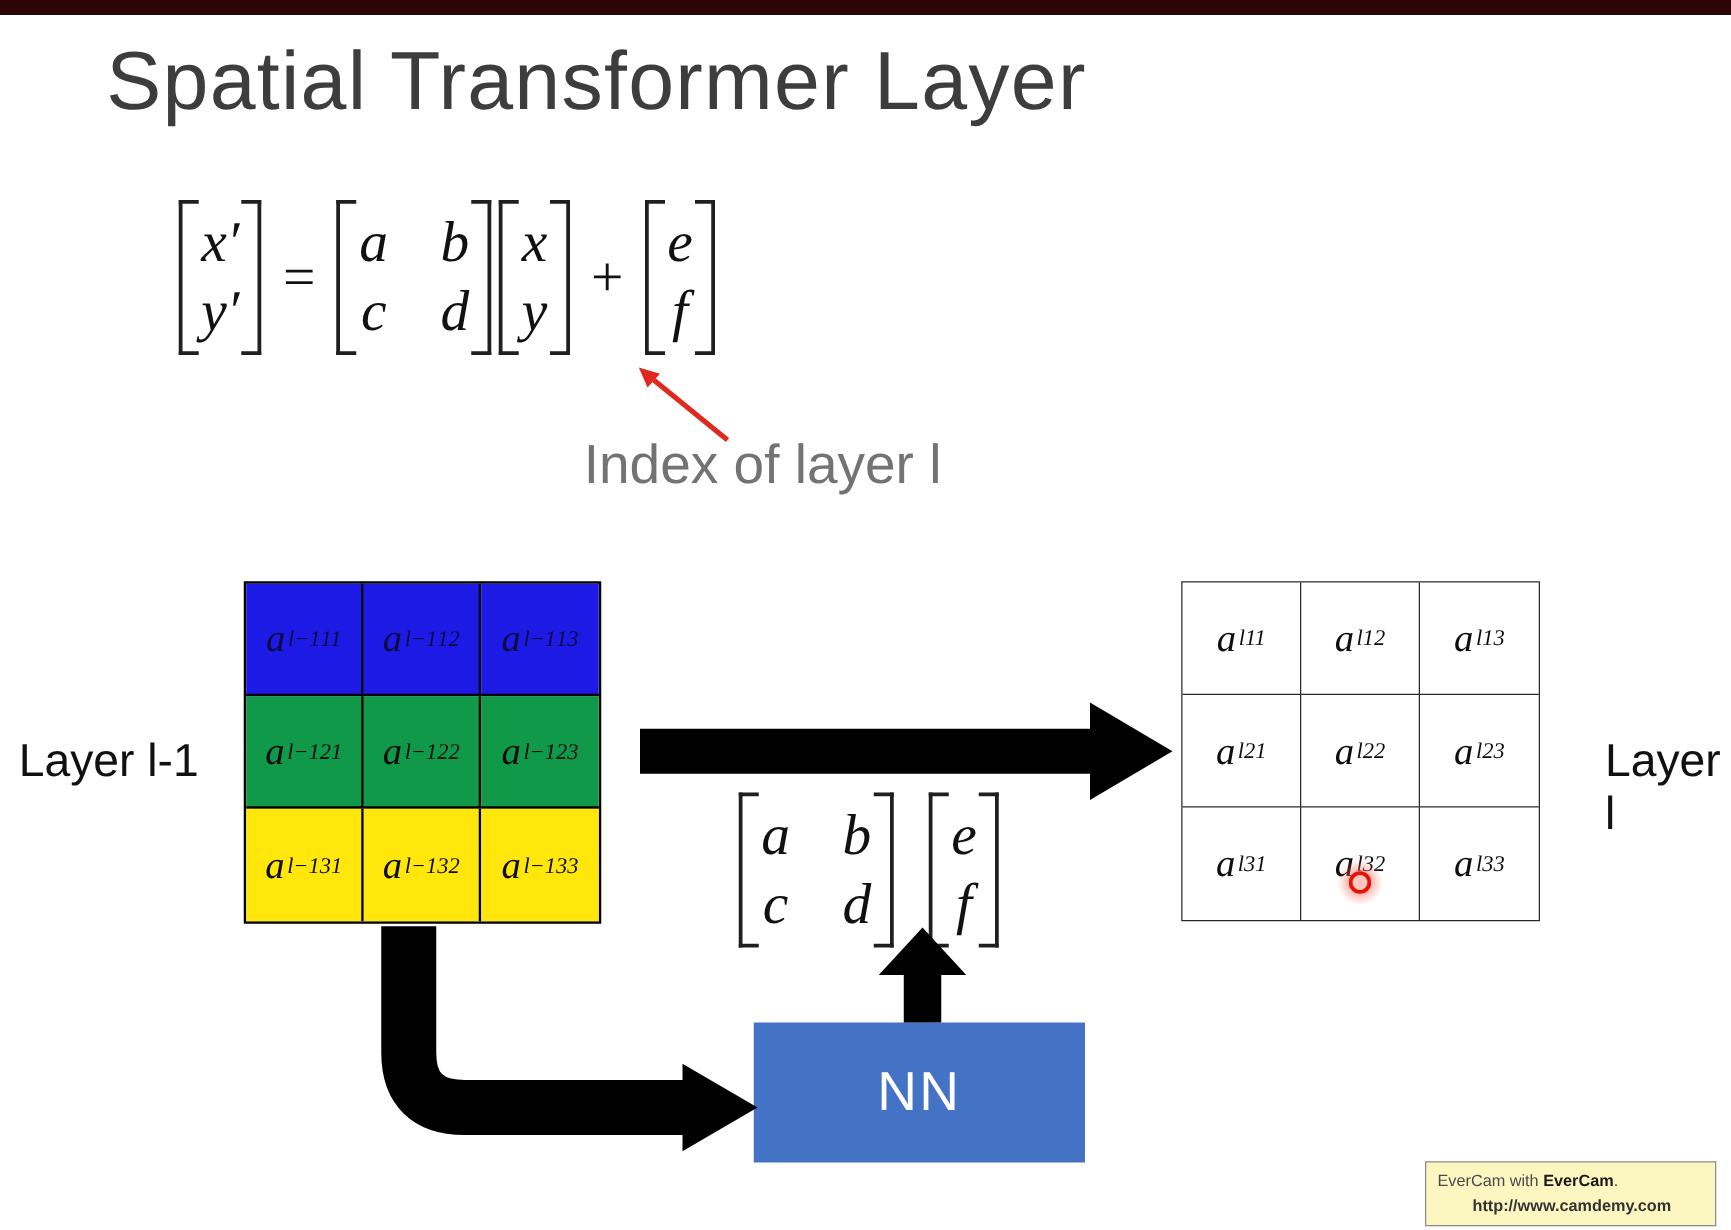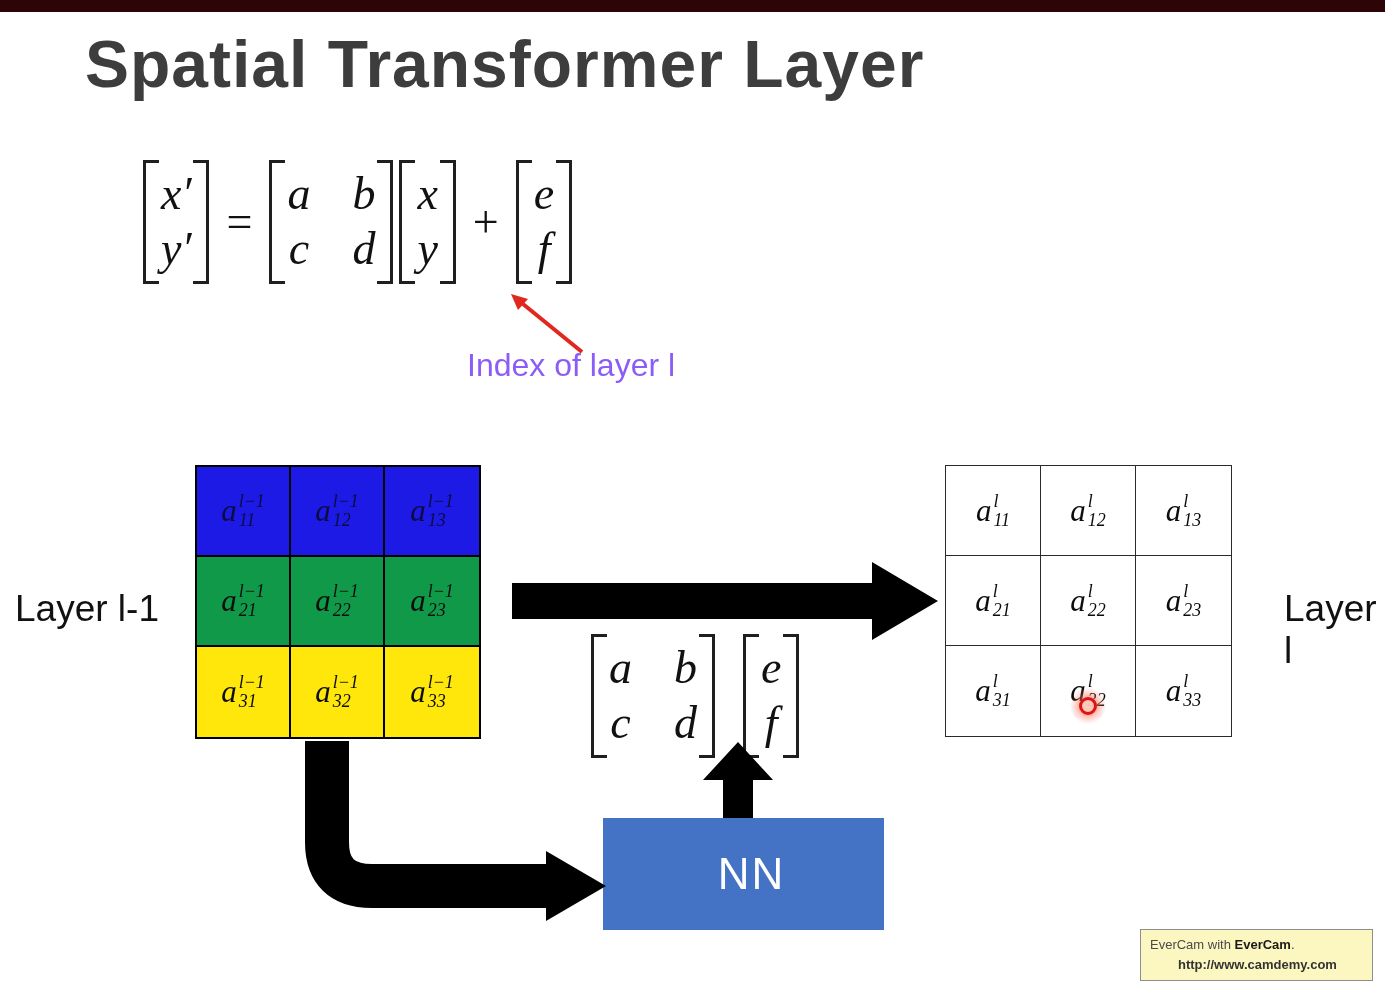--- a/index.html
+++ b/index.html
@@ -6,21 +6,21 @@
   .slide{
     position:relative;
     width:1385px;height:984px;
     background:#ffffff;
     overflow:hidden;
     font-family:"Liberation Sans",sans-serif;
   }
   .topbar{position:absolute;left:0;top:0;width:1385px;height:12px;background:#2d0506;}
   .title{
     position:absolute;left:85px;top:26px;
-    font-size:66px;font-weight:700;color:#3d3d3d;letter-spacing:1px;
+    font-size:66px;font-weight:400;color:#3d3d3d;letter-spacing:1px;
   }
   
   .math{font-family:"Liberation Serif",serif;font-style:italic;color:#111;}
   .equation{
     position:absolute;left:140px;top:160px;
     display:flex;align-items:center;
     font-size:46px;
   }
   .midmatrix{
     position:absolute;left:588px;top:634px;
@@ -43,21 +43,21 @@
   .m22{display:grid;grid-template-columns:auto auto;column-gap:42px;row-gap:2px;justify-items:center;}
   .m22 span{line-height:1.15;}
   .op{font-family:"Liberation Serif",serif;font-style:normal;margin:0 14px;color:#111;}
   
   .note{
     position:absolute;left:790px;top:178px;
     font-size:35px;color:#0d0d0d;line-height:58px;
   }
   .annotation{
     position:absolute;left:467px;top:347px;
-    font-size:32px;color:#8b5cf6;
+    font-size:44px;color:#737373;
   }
   
   .grid{position:absolute;display:grid;}
   .grid-left{
     left:195px;top:465px;
     grid-template-columns:repeat(3,94px);grid-auto-rows:90px;
     border:2px solid #000;
   }
   .grid-left .cell{border-right:2px solid #000;border-bottom:2px solid #000;}
   .grid-right{
@@ -70,32 +70,32 @@
   .grid .cell:nth-child(n+7){border-bottom:none;}
   .cell{
     display:flex;align-items:center;justify-content:center;
     font-family:"Liberation Serif",serif;font-style:italic;
     font-size:31px;
   }
   .r1{background:#1d1ae6;color:#0c0c42;}
   .r2{background:#11994a;color:#0d0d0d;}
   .r3{background:#ffe70c;color:#0d0d0d;}
   .scripts{
-    display:inline-flex;flex-direction:column;align-items:flex-start;
+    display:inline-flex;flex-direction:row;align-items:flex-start;
     margin-left:2px;font-size:0.58em;line-height:1.05;font-style:italic;
   }
   .layer-label{position:absolute;font-size:37px;color:#111;}
   .label-left{left:15px;top:588px;}
   .label-right{left:1284px;top:588px;}
   
   .nnbox{
     position:absolute;left:603px;top:818px;width:265px;height:112px;
     background:#4472c4;
     display:flex;align-items:center;justify-content:center;
-    color:#ffffff;font-size:44px;letter-spacing:2px;padding-left:16px;
+    color:#ffffff;font-size:44px;letter-spacing:2px;
   }
   
   .laser{
     position:absolute;left:1070px;top:688px;width:36px;height:36px;border-radius:50%;
     background:radial-gradient(circle, rgba(255,110,90,.6) 0 30%, rgba(255,110,90,.28) 50%, transparent 72%);
   }
   .laser::after{
     content:"";position:absolute;left:50%;top:50%;width:12px;height:12px;
     transform:translate(-50%,-50%);
     border:3px solid #e01510;border-radius:50%;

